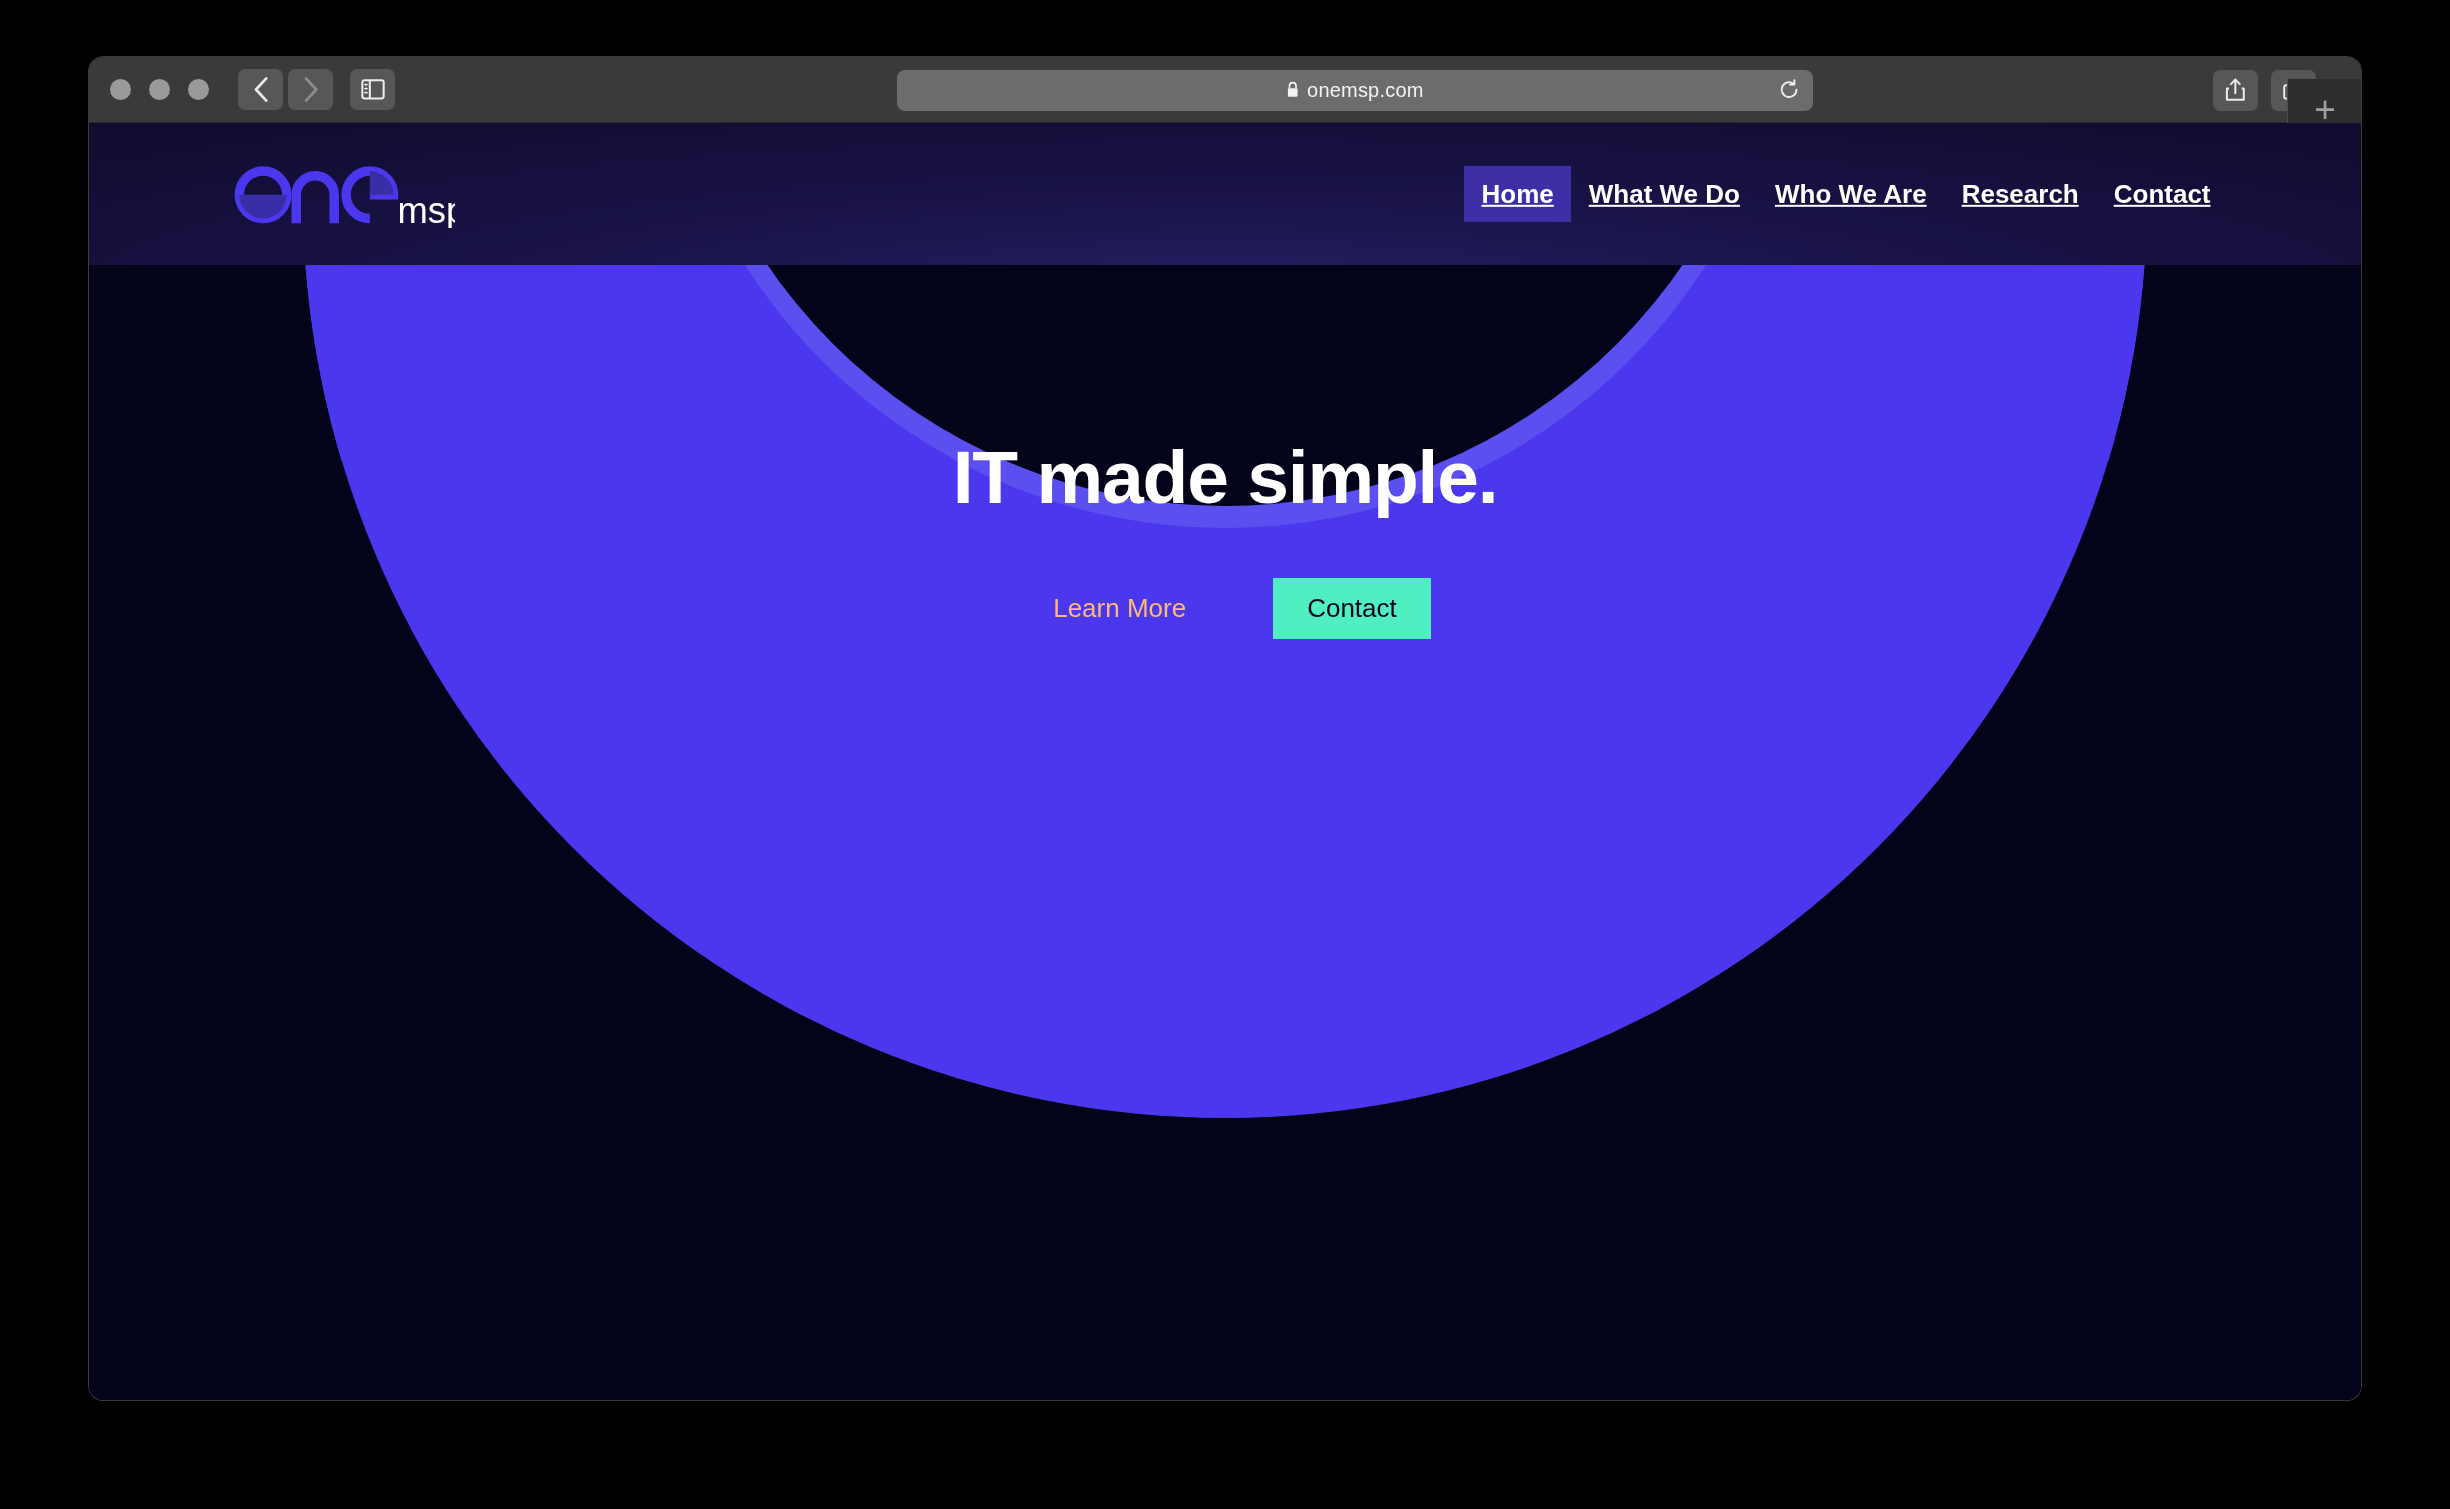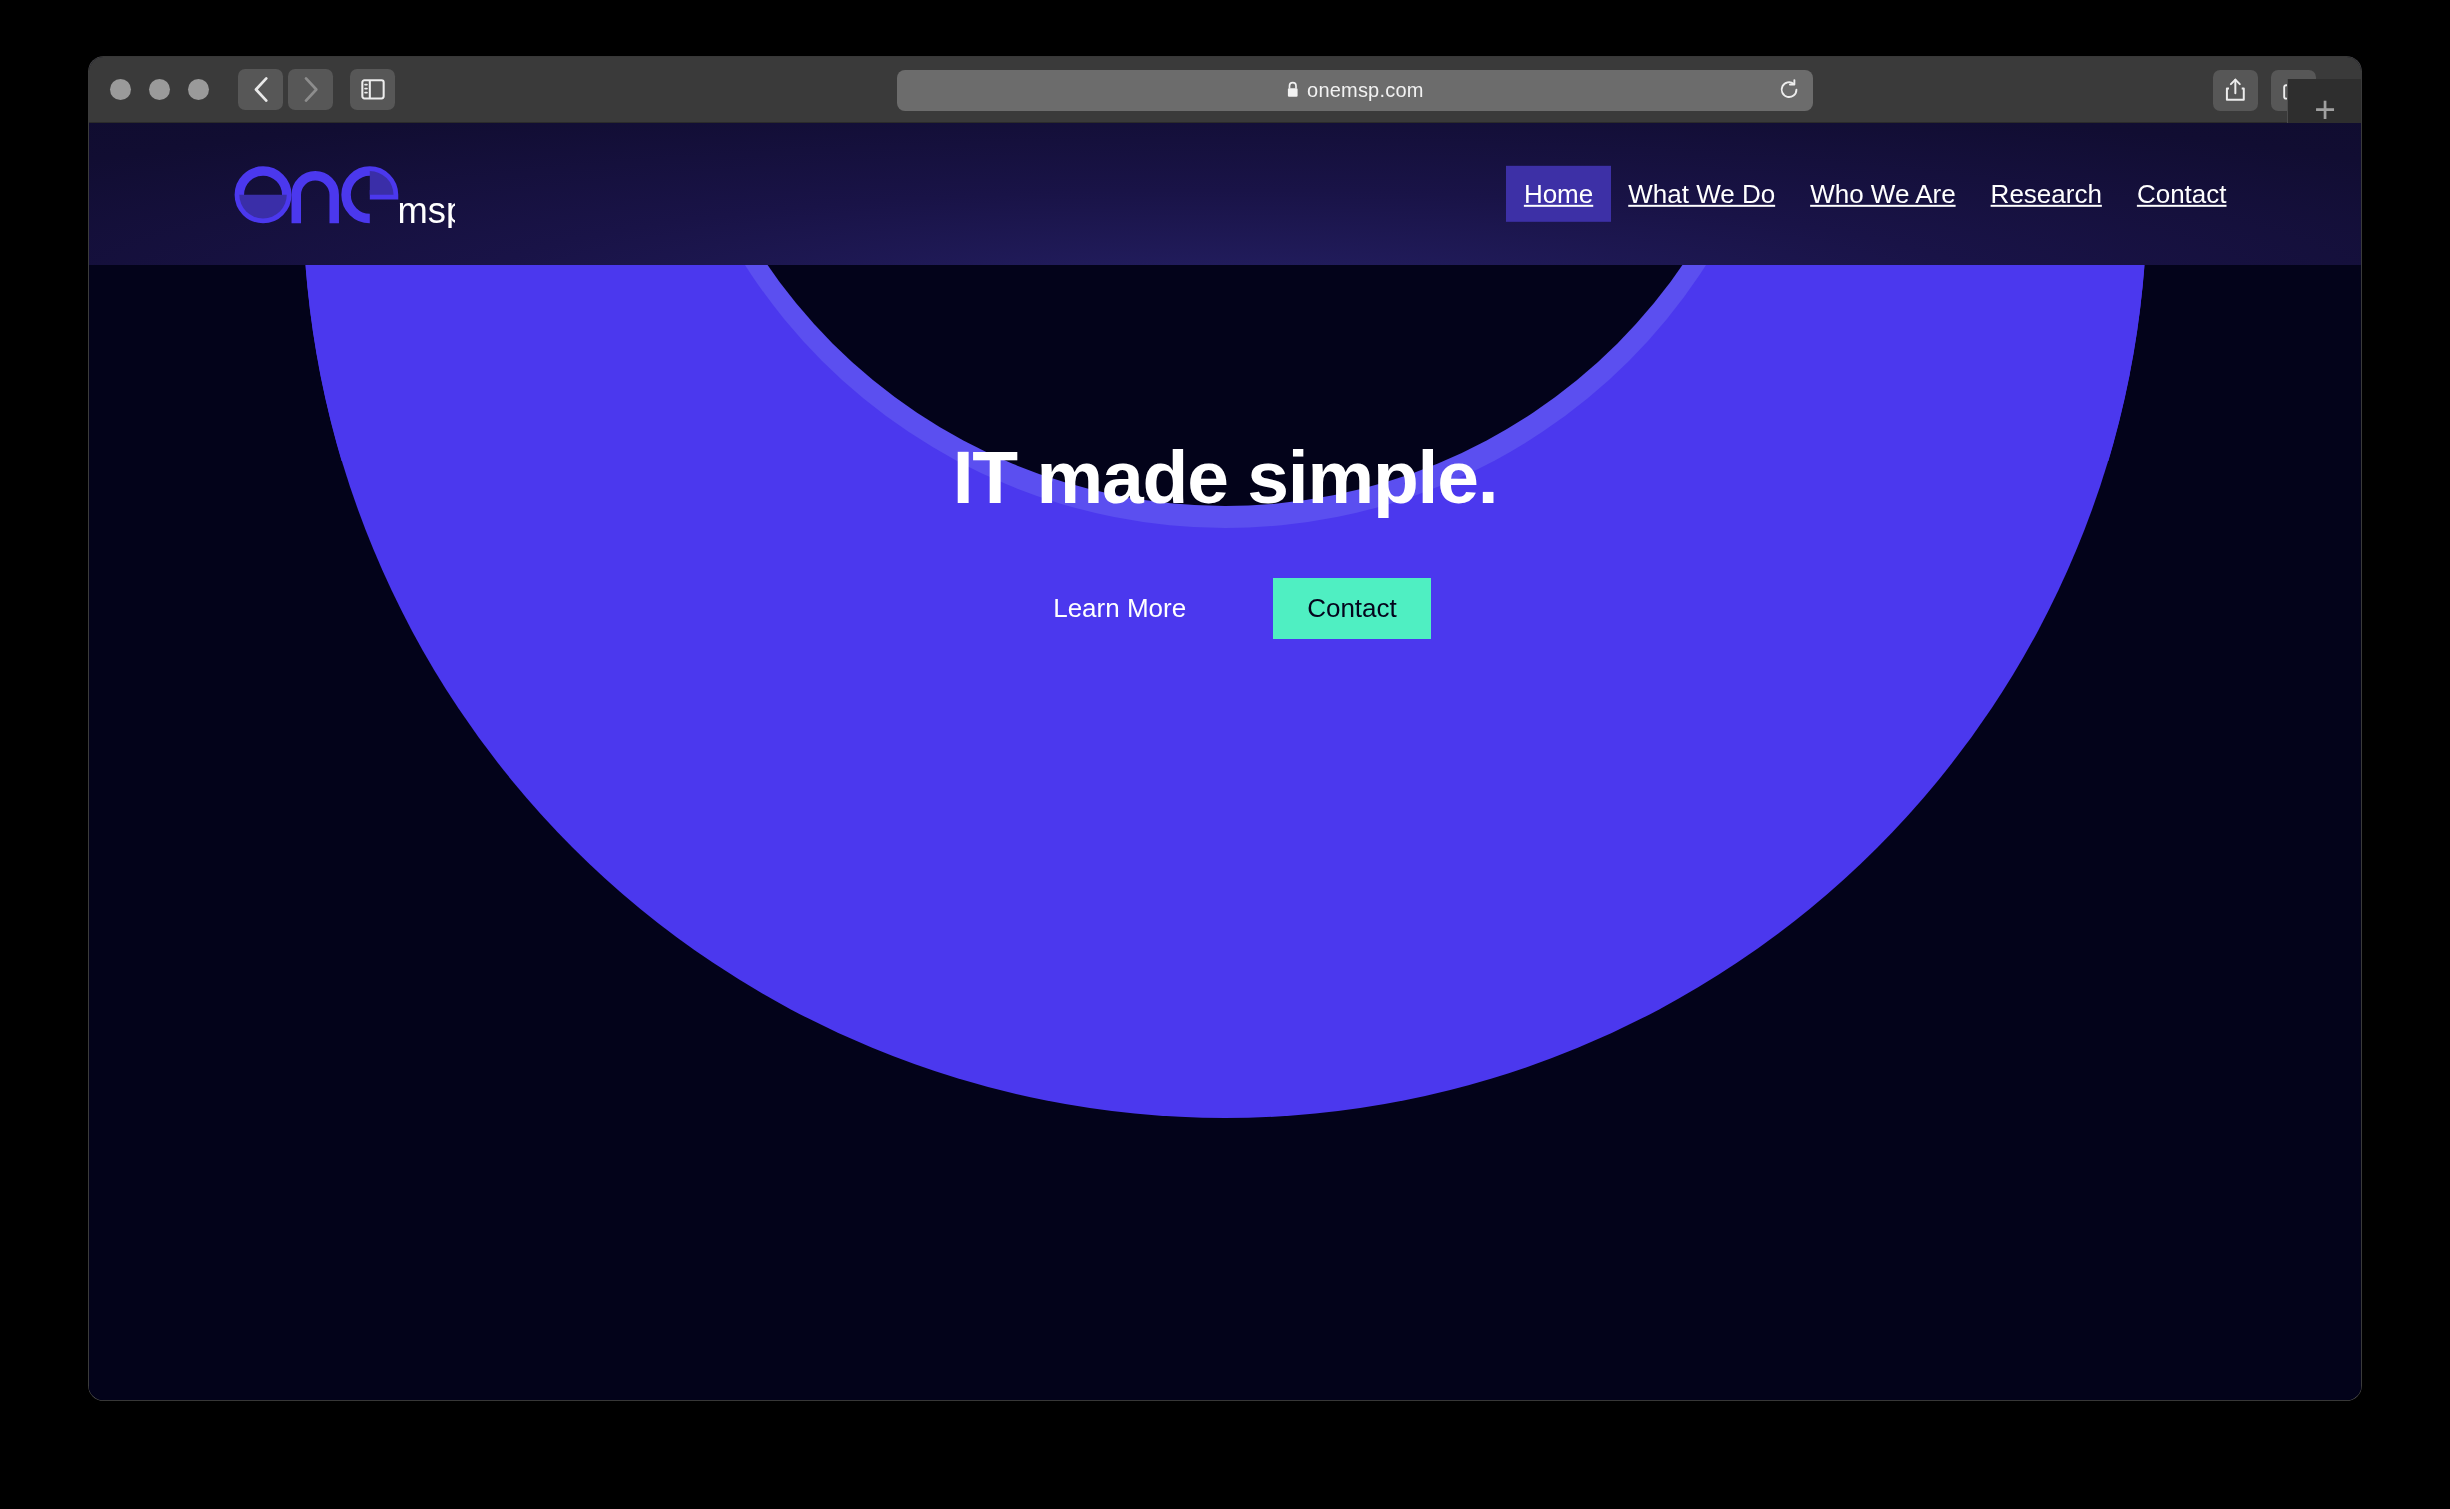--- a/index.html
+++ b/index.html
@@ -95,23 +95,23 @@
   }
 
   .logo{
     position:absolute; left:145px; top:50%;
     transform:translateY(-50%);
     display:flex; align-items:flex-end;
   }
   .logo svg{ display:block; }
 
   .main-nav{
-    position:absolute; right:117px; top:50%;
+    position:absolute; right:133px; top:50%;
     transform:translateY(-50%);
-    display:flex; align-items:flex-end;
+    display:flex; align-items:flex-end;font-weight:bold;
   }
   .nav-item{
     color:#ffffff;
     font-size:26px;
     padding:12.7px 17.5px;
     white-space:nowrap;
   }
   .nav-item.active{ background:#3d30a6; }
 
   
@@ -199,21 +199,21 @@
   .cta-row{
     margin-top:60px;
     display:flex; justify-content:center; gap:53px;
   }
   .btn{
     font-size:26px;
     padding:15px 34px;
     border:none;
     font-family:"Liberation Sans", sans-serif;
   }
-  .btn-primary{ background:#4b38ee; color:#ffffff; }
+  .btn-primary{ background:#4b38ee; color:#fdba74; }
   .btn-secondary{ background:#4fefc2; color:#04041c; }
 </style>
 </head>
 <body>
 
 <div class="browser-window">
 
   <div class="toolbar">
 
     <div class="traffic-lights">

